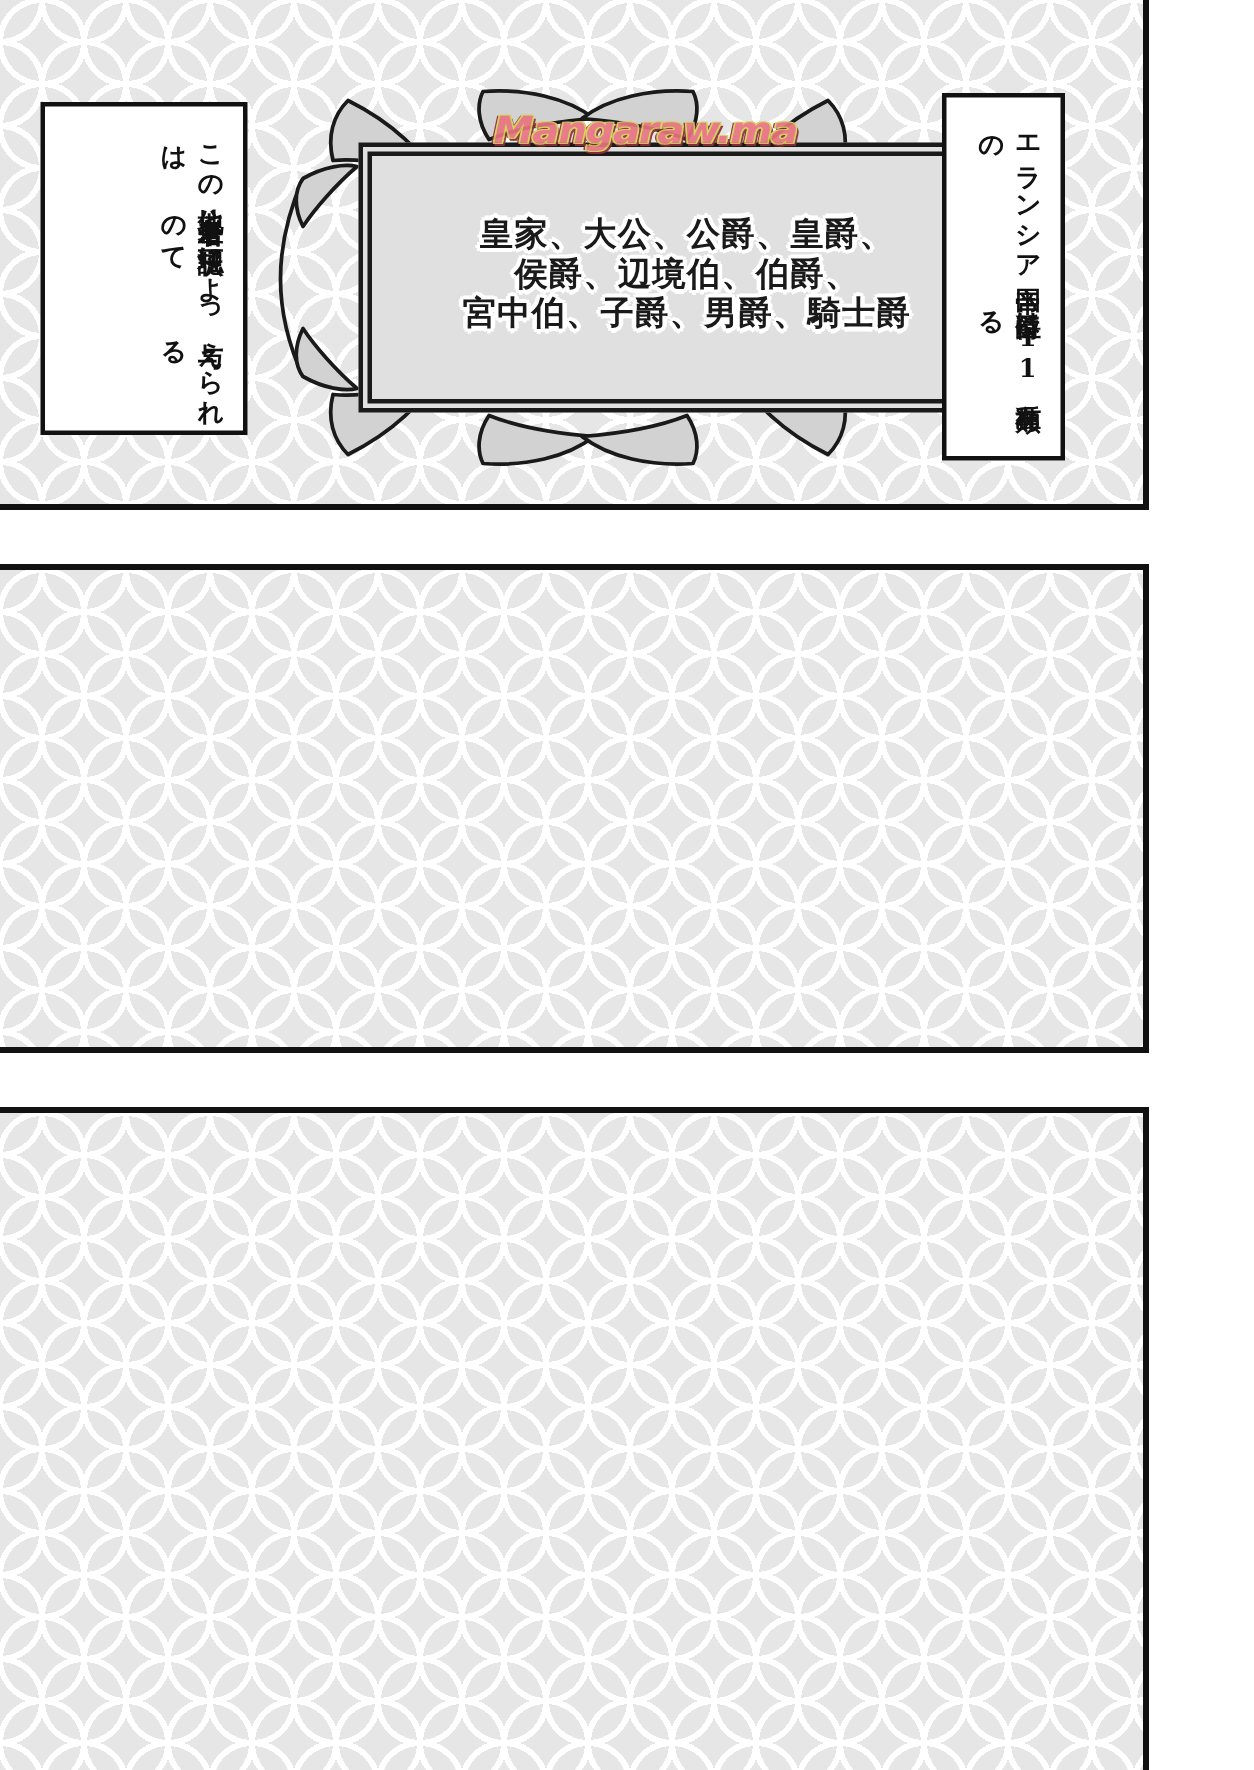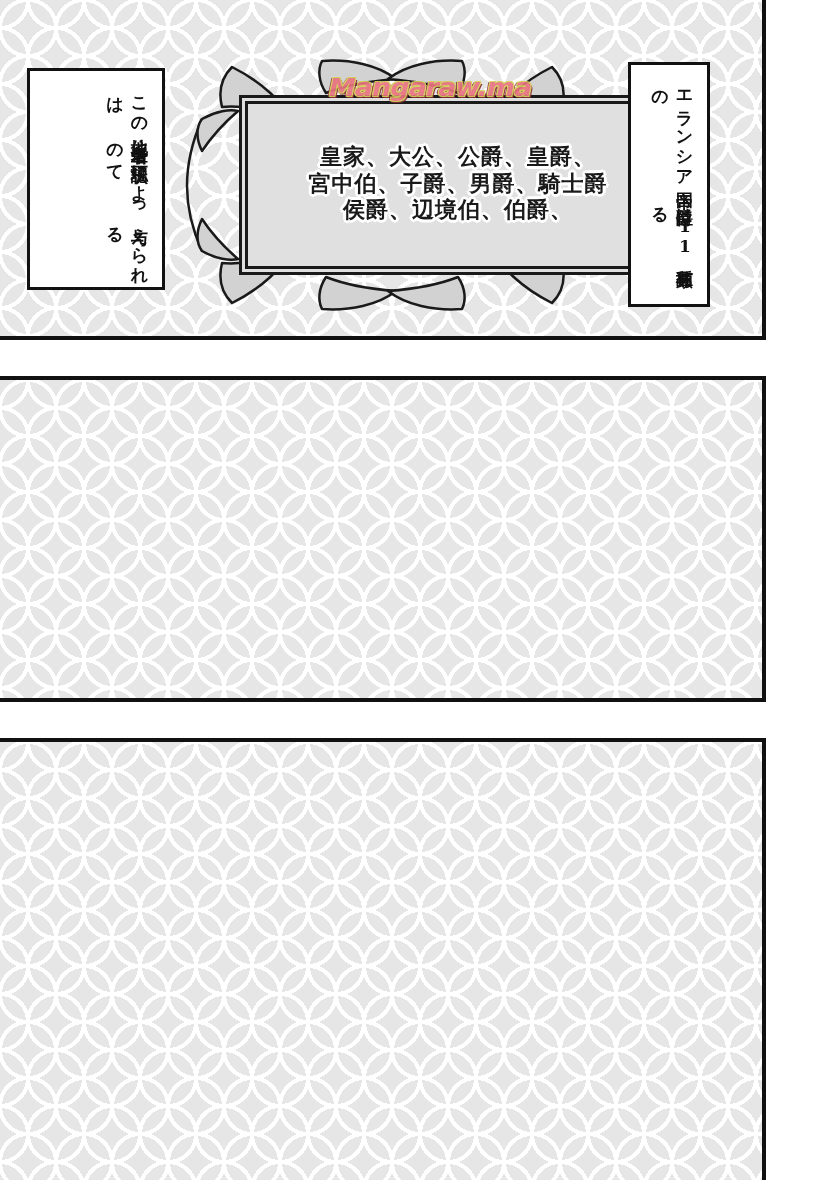--- a/index.html
+++ b/index.html
@@ -138,22 +138,22 @@
         <path d="M30 64 C 44 56, 58 54, 66 56 C 52 68, 38 84, 30 96 C 24 84, 24 72, 30 64 Z"></path>
         <path d="M410 64 C 396 56, 382 54, 374 56 C 388 68, 402 84, 410 96 C 416 84, 416 72, 410 64 Z"></path>
         <path d="M30 196 C 44 204, 58 206, 66 204 C 52 192, 38 176, 30 164 C 24 176, 24 188, 30 196 Z"></path>
         <path d="M410 196 C 396 204, 382 206, 374 204 C 388 192, 402 176, 410 164 C 416 176, 416 188, 410 196 Z"></path>
       </g>
     </svg>
 
     <div class="plaque" id="plaque-1">
       <div class="plaque-body">
         <div class="mtext plaque-line">皇家、大公、公爵、皇爵、</div>
+        <div class="mtext plaque-line">侯爵、辺境伯、伯爵、</div>
         <div class="mtext plaque-line">宮中伯、子爵、男爵、騎士爵</div>
-        <div class="mtext plaque-line">侯爵、辺境伯、伯爵、</div>
       </div>
     </div>
 
     <div class="narr" id="narr-1-left">
       <span class="col">この地位は</span>
       <span class="col">皇帝署名の</span>
       <span class="col">認可状によって</span>
       <span class="col">与えられる</span>
     </div>
 

